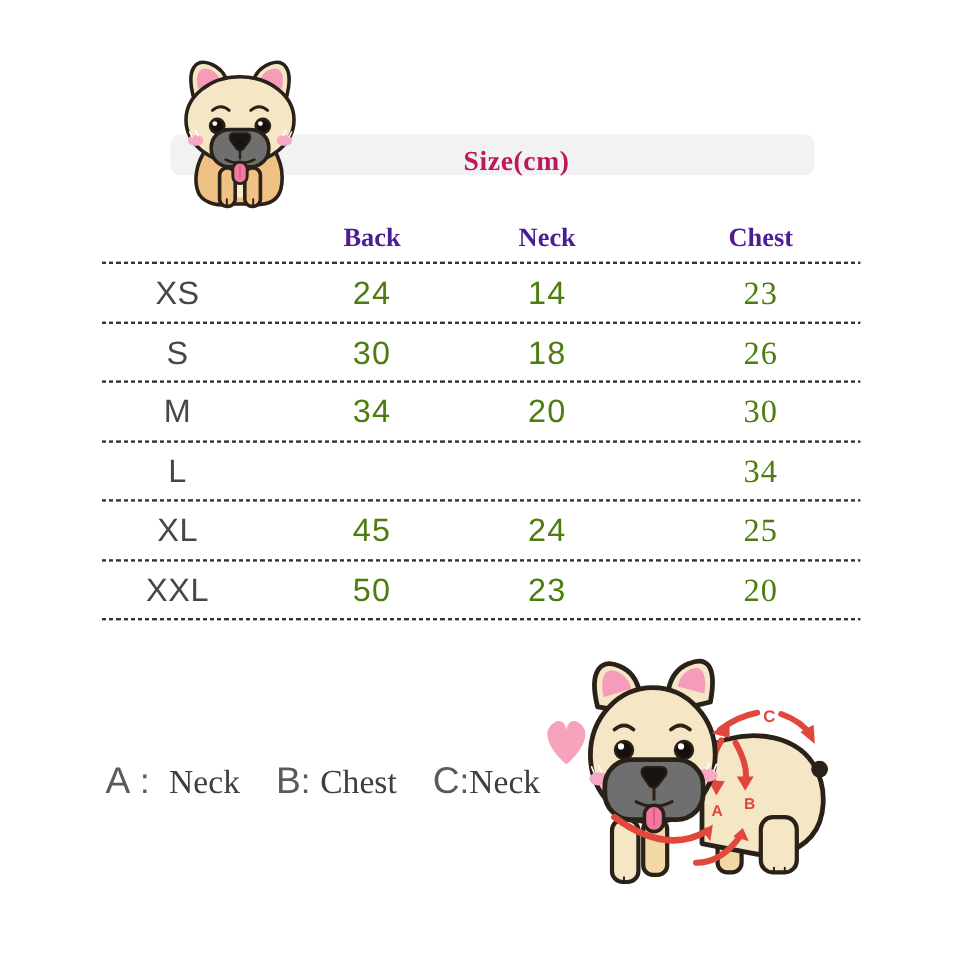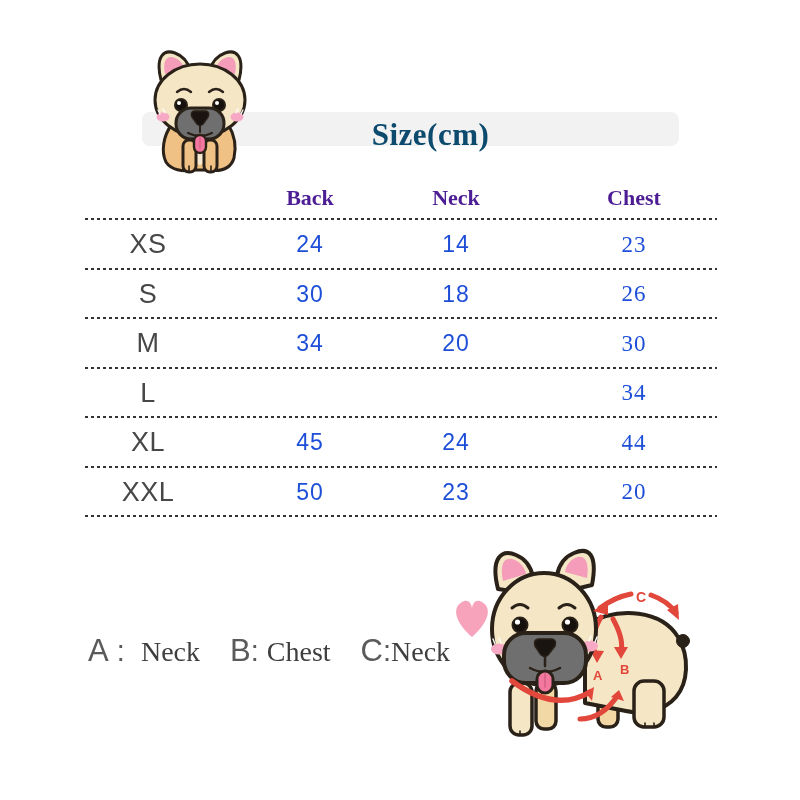--- a/index.html
+++ b/index.html
@@ -3,38 +3,38 @@
 <meta charset="utf-8">
 <style>
   html,body{margin:0;padding:0;background:#fff;}
   .canvas{position:relative;width:800px;height:800px;background:#ffffff;overflow:hidden;
           font-family:"Liberation Sans",sans-serif;}
 
   
   .header-bar{position:absolute;left:142px;top:112px;width:537px;height:34px;
               background:#f2f2f2;border-radius:8px;display:flex;align-items:center;
               justify-content:center;padding-left:40px;box-sizing:border-box;}
-  .header-title{font-family:"Liberation Serif",serif;font-weight:700;font-size:31px;
-                color:#0c4a6e;letter-spacing:.5px;margin-top:11px;}
+  .header-title{font-family:"Liberation Serif",serif;font-weight:700;font-size:23px;
+                color:#be185d;letter-spacing:.5px;margin-top:11px;}
   .dog-top{position:absolute;left:150px;top:48px;width:100px;height:130px;}
 
   
   .size-table{position:absolute;left:85px;top:176px;width:632px;}
   .thead{position:relative;height:44px;}
   .trow{position:relative;height:49.5px;text-align:right;}
   .dashed::after{content:"";position:absolute;left:0;right:0;bottom:0;height:2px;
                  background:repeating-linear-gradient(90deg,#333 0 3.5px,transparent 3.5px 6px);}
   .cell{position:absolute;top:0;bottom:0;display:flex;align-items:center;justify-content:center;}
   .c-size{left:10px;width:106px;}
   .c-back{left:125px;width:200px;}
   .c-neck{left:271px;width:200px;}
   .c-chest{left:449px;width:200px;font-family:Liberation Serif, serif;}
   .th{font-family:"Liberation Serif",serif;font-weight:700;font-size:22px;color:#4c1d95;}
   .sizelbl{font-size:27px;color:#474747;letter-spacing:.5px;}
-  .num{font-size:23px;color:#1d4ed8;letter-spacing:1px;}
+  .num{font-size:27px;color:#4d7c0f;letter-spacing:1px;}
 
   
   .legend{position:absolute;left:88px;top:633px;display:flex;align-items:baseline;}
   .legend-item{display:flex;align-items:baseline;white-space:pre;}
   .legend-item + .legend-item{margin-left:30px;}
   .legend-letter{font-size:31px;font-weight:400;color:#5a5a5a;}
   .legend-sep{font-size:29px;color:#5a5a5a;}
   .legend-label{font-family:"Liberation Serif",serif;font-size:28px;color:#3e3e3e;}
 
   .dog-bottom{position:absolute;left:440px;top:545px;width:320px;height:215px;}
@@ -114,21 +114,21 @@
       <span class="cell c-chest num">30</span>
     </div>
     <div class="trow dashed">
       <span class="cell c-size sizelbl">L</span>
       <span class="cell c-chest num">34</span>
     </div>
     <div class="trow dashed">
       <span class="cell c-size sizelbl">XL</span>
       <span class="cell c-back num">45</span>
       <span class="cell c-neck num">24</span>
-      <span class="cell c-chest num">44</span>
+      <span class="cell c-chest num">25</span>
     </div>
     <div class="trow dashed">
       <span class="cell c-size sizelbl">XXL</span>
       <span class="cell c-back num">50</span>
       <span class="cell c-neck num">23</span>
       <span class="cell c-chest num">20</span>
     </div>
   </div>
 
   <div class="legend">

